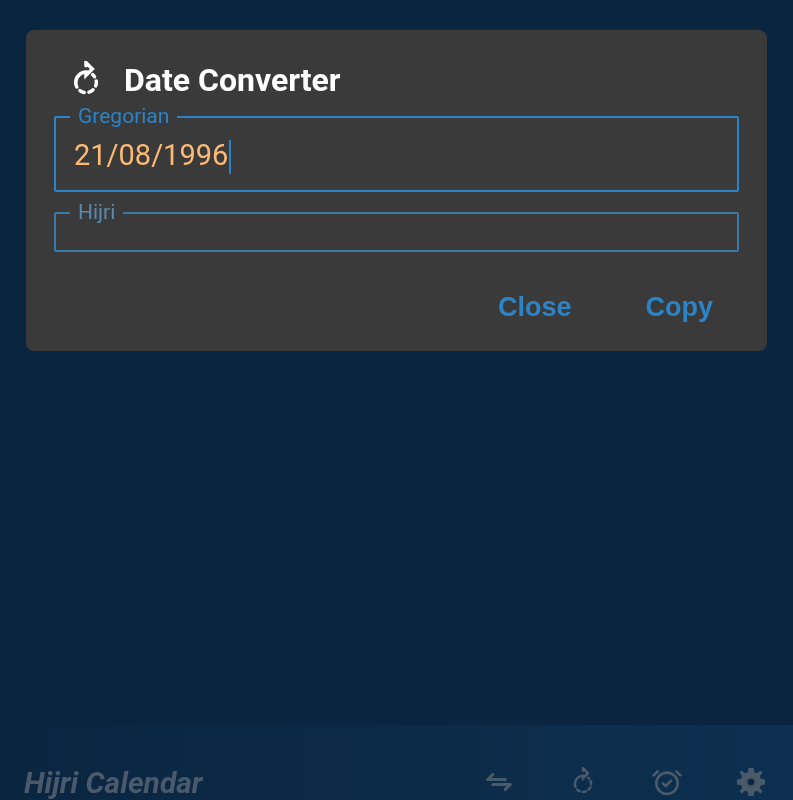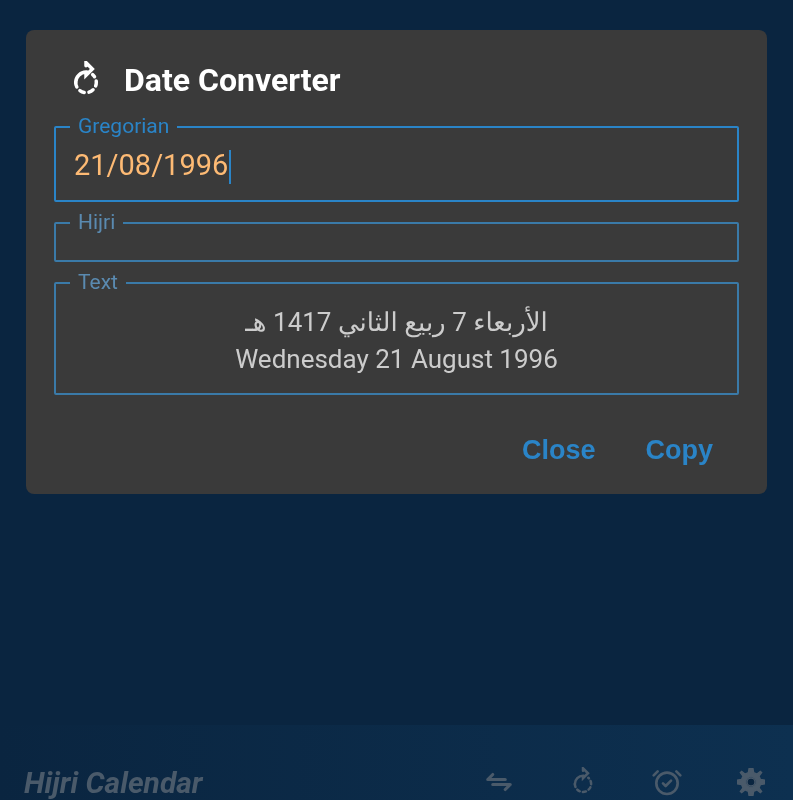--- a/index.html
+++ b/index.html
@@ -21,21 +21,21 @@
       left: 26px;
       right: 26px;
       background: #3a3a3a;
       border-radius: 8px;
       padding: 30px 28px 28px 28px;
     }
     .dialog-header {
       display: flex;
       align-items: center;
       gap: 18px;
-      margin-bottom: 26px;
+      margin-bottom: 16px;
       padding-left: 12px;
     }
     .refresh-icon {
       width: 40px;
       height: 40px;
       display: flex;
       align-items: center;
       justify-content: center;
     }
     .dialog-title {
@@ -91,21 +91,21 @@
       color: #cccccc;
       font-size: 26px;
       line-height: 1.4;
     }
     .text-content .arabic {
       direction: rtl;
     }
     .dialog-actions {
       display: flex;
       justify-content: flex-end;
-      gap: 50px;
+      gap: 74px;
       margin-top: 40px;
       padding-right: 26px;
     }
     .action-button {
       color: #2a84c7;
       font-size: 27px;
       font-weight: 700;
       cursor: pointer;
       background: none;
       border: none;
@@ -164,27 +164,20 @@
     <div class="field-label">Gregorian</div>
     <div class="field-value">
       <span>21/08/1996</span><span class="cursor"></span>
     </div>
   </div>
 
   <div class="field-group hijri">
     <div class="field-label dim">Hijri</div>
   </div>
 
-  <div class="field-group text-field">
-    <div class="field-label dim">Text</div>
-    <div class="text-content">
-      <div class="arabic">الأربعاء 7 ربيع الثاني 1417 هـ</div>
-      <div>Wednesday 21 August 1996</div>
-    </div>
-  </div>
 
   <div class="dialog-actions">
     <button class="action-button">Close</button>
     <button class="action-button">Copy</button>
   </div>
 </div>
 
 <div class="bottom-bar">
   <div class="bottom-title">Hijri Calendar</div>
   <div class="bottom-icons">

